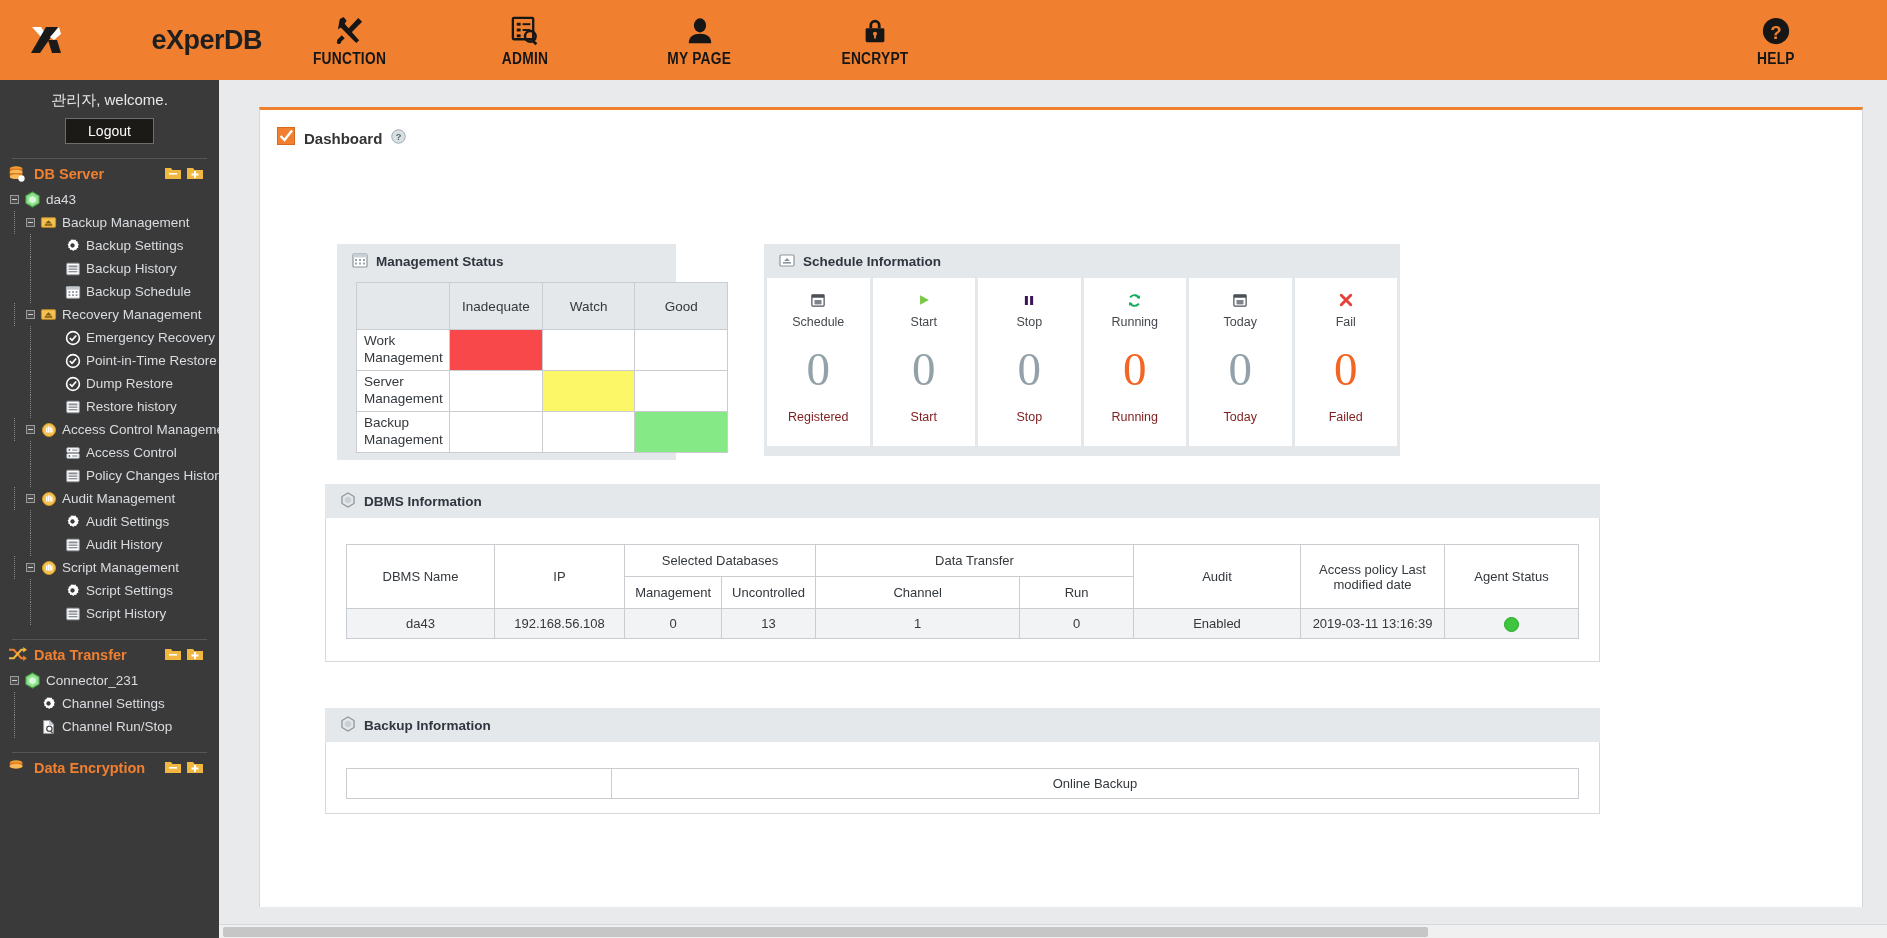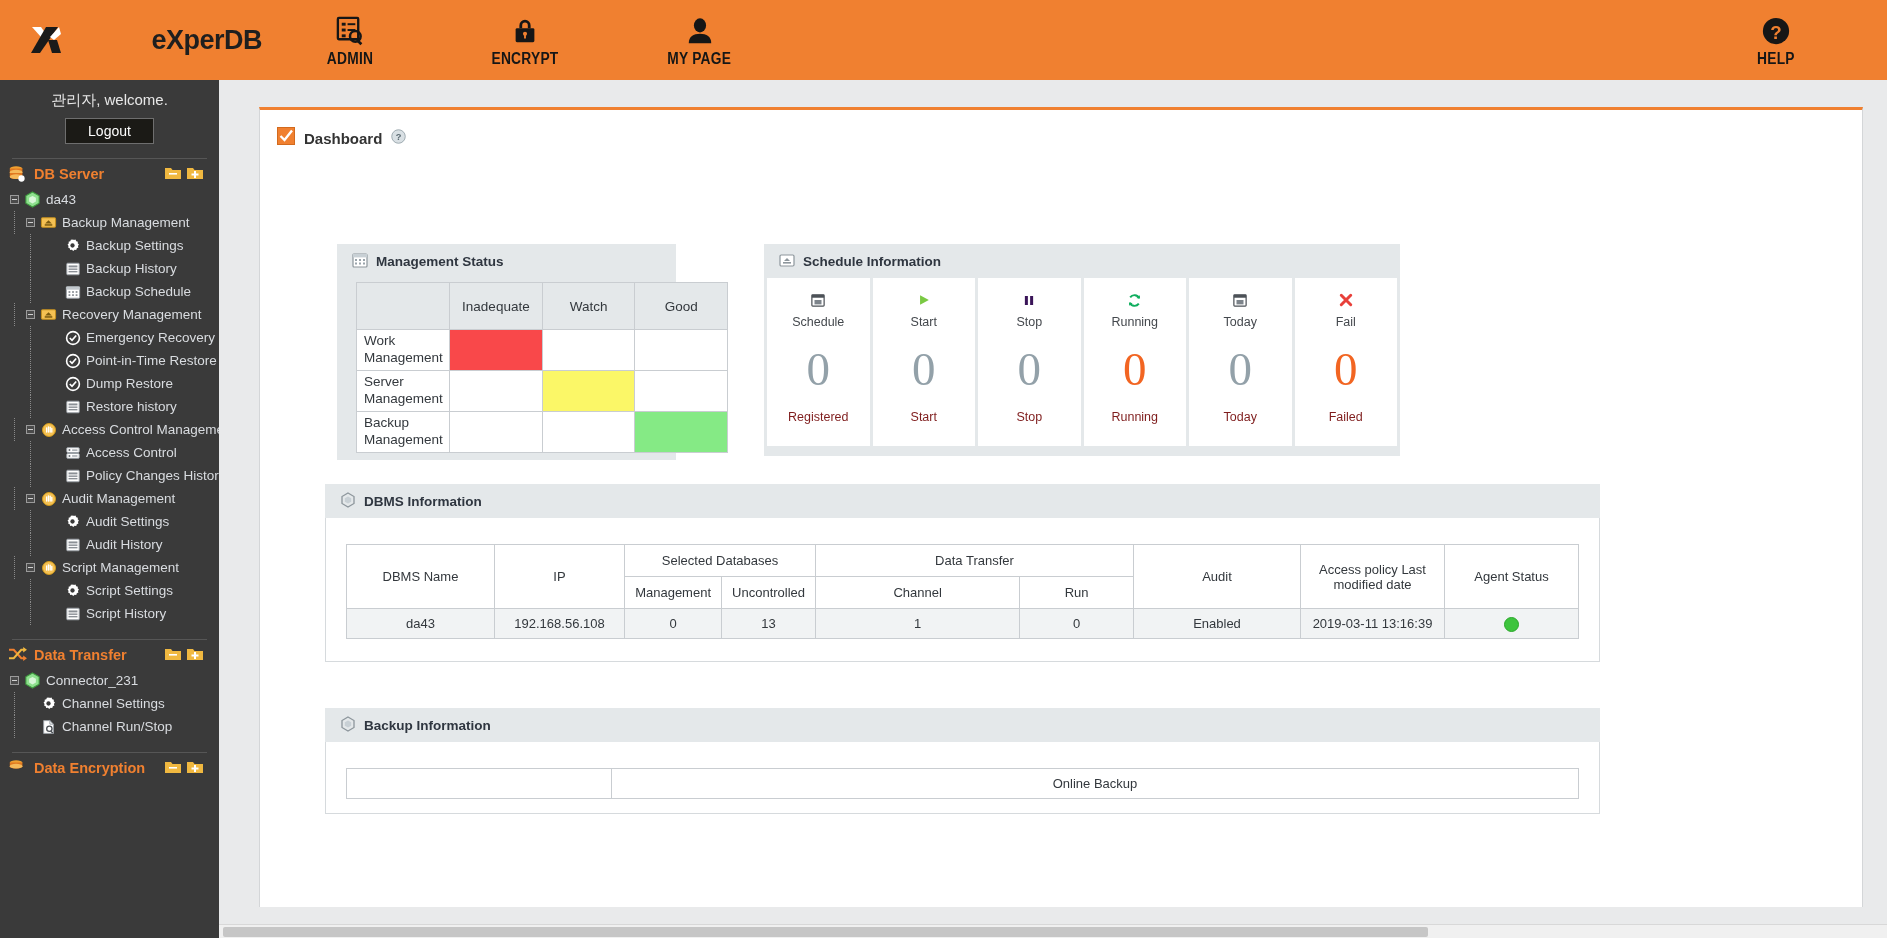--- a/index.html
+++ b/index.html
@@ -258,20 +258,33 @@
       <svg viewBox="0 0 38 32" width="38" height="32">
         <path d="M4 3 L13 3 L20 13 L13 13 Z" fill="#ffffff"></path>
         <path d="M18 3 L30 3 L12 29 L3 29 Z" fill="#1a1a1a"></path>
         <path d="M20 16 L29 16 L33 29 L24 29 Z" fill="#1a1a1a"></path>
         <path d="M22 13 L31 3 L33 10 L26 16 Z" fill="#ffffff"></path>
       </svg>
     </span>
     <span id="brand-text">eXperDB</span>
   </div>
 
+  <div class="navitem">
+    <span class="navicon">
+      <svg viewBox="0 0 32 32" width="31" height="31">
+        <g fill="#161616">
+          <path d="M6 4 l4 -2 3 4 -2 3 12 14 3 3 -3 3 -3 -3 -13 -13 -3 2z"></path>
+          <path d="M25 3 l4 4 -13 13 -3 -4z"></path>
+          <path d="M3 26 l5 -5 3 3 -5 5z"></path>
+          <circle cx="5" cy="28" r="2"></circle>
+        </g>
+      </svg>
+    </span>
+    <span class="navlabel">FUNCTION</span>
+  </div>
 
   <div class="navitem">
     <span class="navicon">
       <svg viewBox="0 0 32 32" width="31" height="31">
         <g fill="#161616">
           <rect x="4" y="3" width="21" height="22" rx="1" fill="none" stroke="#161616" stroke-width="2.4"></rect>
           <rect x="8" y="8" width="4" height="3"></rect>
           <rect x="14" y="8.5" width="8" height="2"></rect>
           <rect x="8" y="14" width="4" height="3"></rect>
           <rect x="14" y="14.5" width="8" height="2"></rect>
@@ -281,40 +294,40 @@
         </g>
       </svg>
     </span>
     <span class="navlabel">ADMIN</span>
   </div>
 
   <div class="navitem">
     <span class="navicon">
       <svg viewBox="0 0 32 32" width="30" height="30">
         <g fill="#161616">
+          <ellipse cx="16" cy="10" rx="6.5" ry="7.5"></ellipse>
+          <path d="M4 29 c0 -7 5 -10 12 -10 s12 3 12 10z"></path>
+        </g>
+      </svg>
+    </span>
+    <span class="navlabel">MY PAGE</span>
+  </div>
+
+  <div class="navitem">
+    <span class="navicon">
+      <svg viewBox="0 0 32 32" width="30" height="30">
+        <g fill="#161616">
           <path d="M10 13 v-3 a6 6 0 0 1 12 0 v3 h-3 v-3 a3 3 0 0 0 -6 0 v3z"></path>
           <rect x="6" y="13" width="20" height="15" rx="1.5"></rect>
           <circle cx="16" cy="19" r="2.2" fill="#f08030"></circle>
           <rect x="15" y="19" width="2" height="5" fill="#f08030"></rect>
         </g>
       </svg>
     </span>
     <span class="navlabel">ENCRYPT</span>
-  </div>
-
-  <div class="navitem">
-    <span class="navicon">
-      <svg viewBox="0 0 32 32" width="30" height="30">
-        <g fill="#161616">
-          <ellipse cx="16" cy="10" rx="6.5" ry="7.5"></ellipse>
-          <path d="M4 29 c0 -7 5 -10 12 -10 s12 3 12 10z"></path>
-        </g>
-      </svg>
-    </span>
-    <span class="navlabel">MY PAGE</span>
   </div>
 
   <div class="navitem" id="nav-help">
     <span class="navicon">
       <svg viewBox="0 0 32 32" width="30" height="30">
         <circle cx="16" cy="16" r="14" fill="#161616"></circle>
         <text x="16" y="24" font-size="20" font-weight="bold" text-anchor="middle" fill="#f08030" font-family="Liberation Sans, sans-serif">?</text>
       </svg>
     </span>
     <span class="navlabel">HELP</span>

